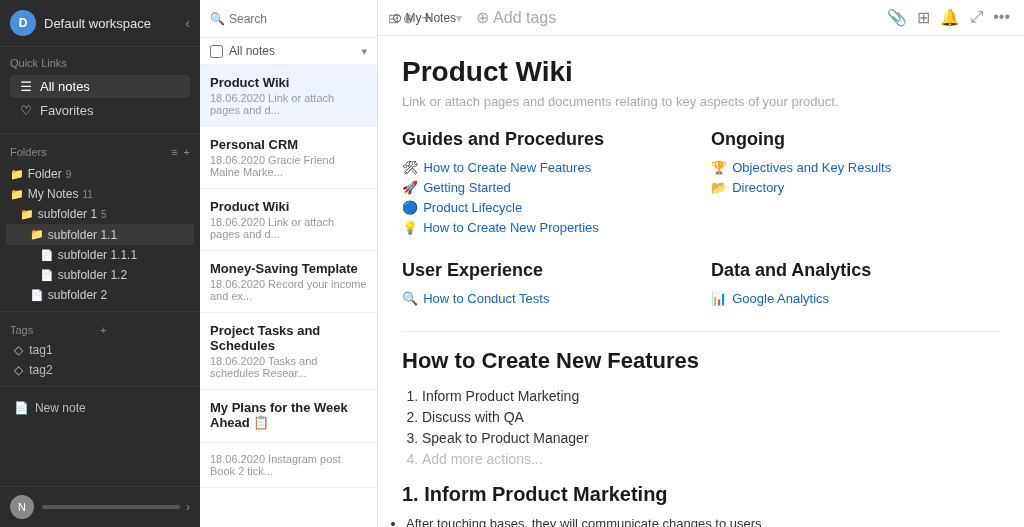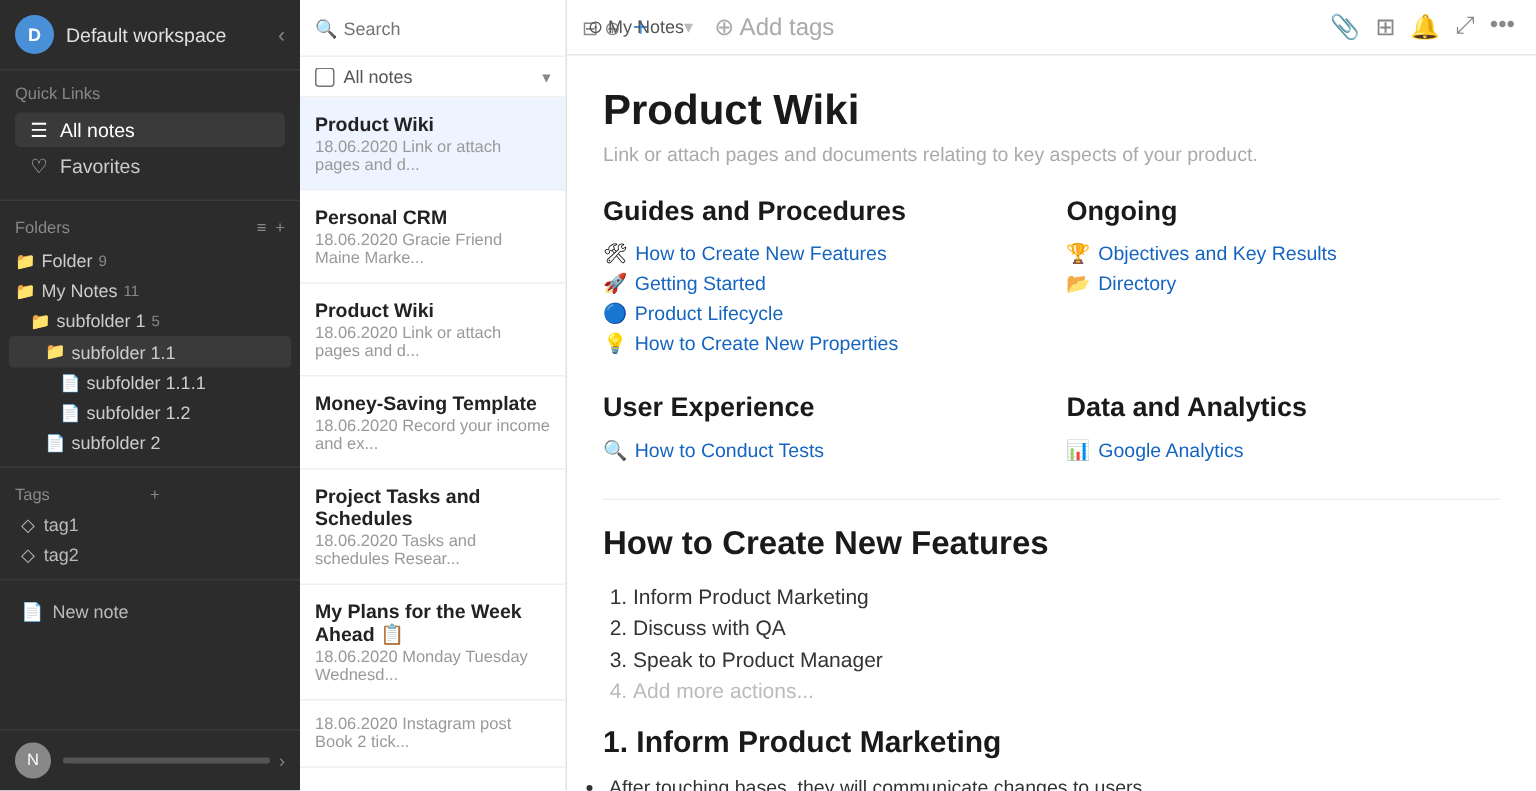--- a/index.html
+++ b/index.html
@@ -230,21 +230,20 @@
     <div class="note-item">
       <div class="note-title">Money-Saving Template</div>
       <div class="note-meta">18.06.2020 Record your income and ex...</div>
     </div>
     <div class="note-item">
       <div class="note-title">Project Tasks and Schedules</div>
       <div class="note-meta">18.06.2020 Tasks and schedules Resear...</div>
     </div>
     <div class="note-item">
       <div class="note-title">My Plans for the Week Ahead 📋</div>
-      <div class="note-meta">18.06.2020 Monday Tuesday Wednesd...</div>
     </div>
     <div class="note-item">
       <div class="note-meta">18.06.2020 Instagram post Book 2 tick...</div>
     </div>
   </div>
 </div>
 
 <div class="main-content">
   <div class="main-header">
     <div class="breadcrumb">

